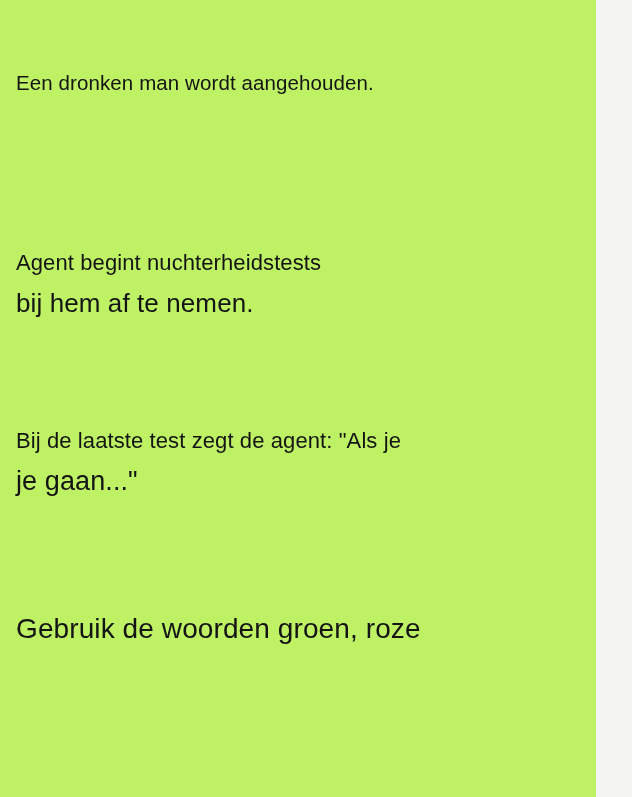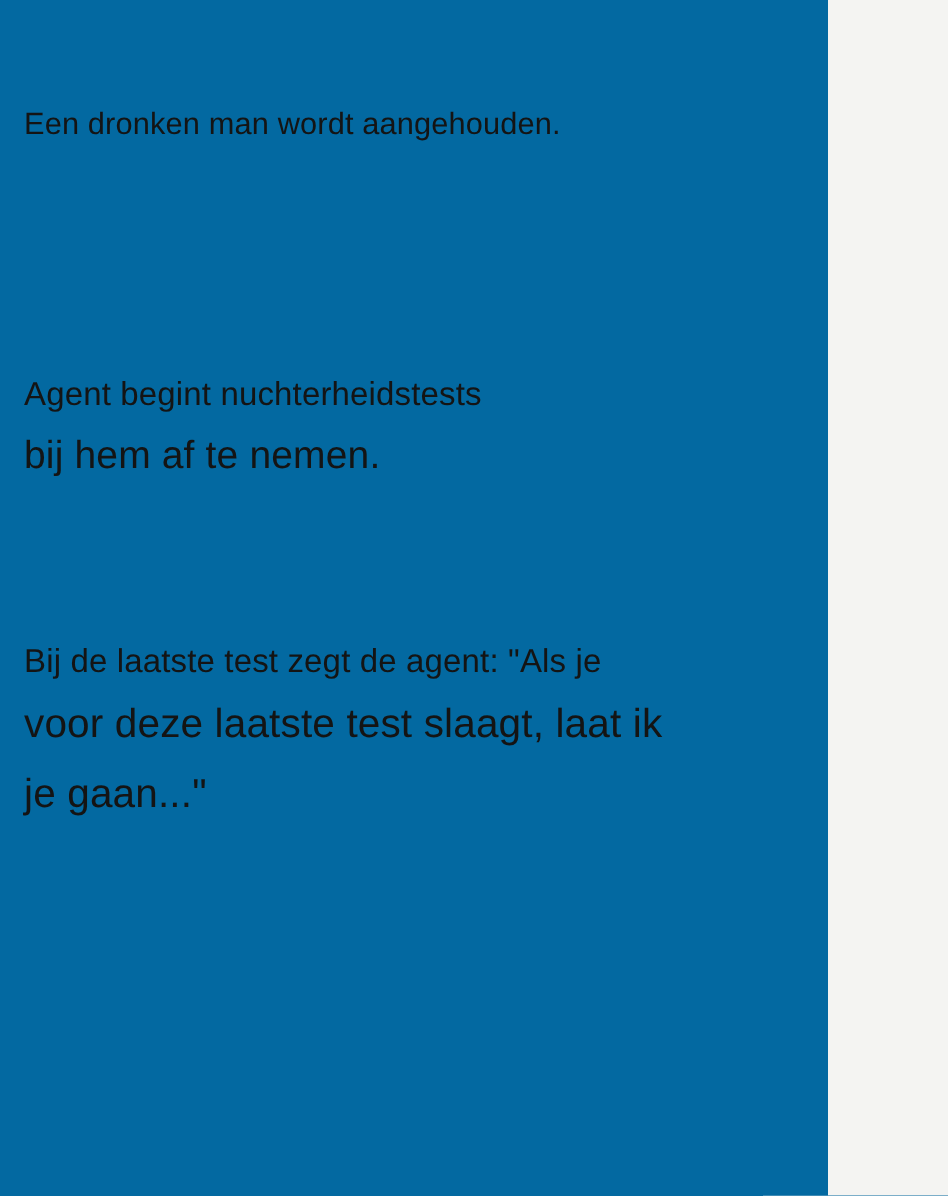--- a/index.html
+++ b/index.html
@@ -9,23 +9,23 @@
   body {
     width: 632px;
     height: 797px;
     background: #f4f4f2;
     font-family: "Liberation Sans", sans-serif;
     color: #111111;
     overflow: hidden;
   }
   .page {
     position: relative;
-    width: 552px;
+    width: 596px;
     height: 797px;
-    background: #0369a1;
+    background: #bef264;
     box-sizing: border-box;
   }
   .text-block {
     position: absolute;
     left: 16px;
     right: 16px;
     color: #141414;
     font-weight: 400;
     letter-spacing: 0.1px;
   }
@@ -91,20 +91,20 @@
     <span class="line line-a">Een dronken man wordt aangehouden.</span>
   </div>
 
   <div class="text-block" id="para-2">
     <span class="line line-a">Agent begint nuchterheidstests</span>
     <span class="line line-b">bij hem af te nemen.</span>
   </div>
 
   <div class="text-block" id="para-3">
     <span class="line line-a">Bij de laatste test zegt de agent: "Als je</span>
-    <span class="line line-b">voor deze laatste test slaagt, laat ik</span>
     <span class="line line-c">je gaan..."</span>
   </div>
 
   <div class="text-block" id="para-4">
+    <span class="line line-a">Gebruik de woorden groen, roze</span>
   </div>
 
 </div>
 
 </body></html>

